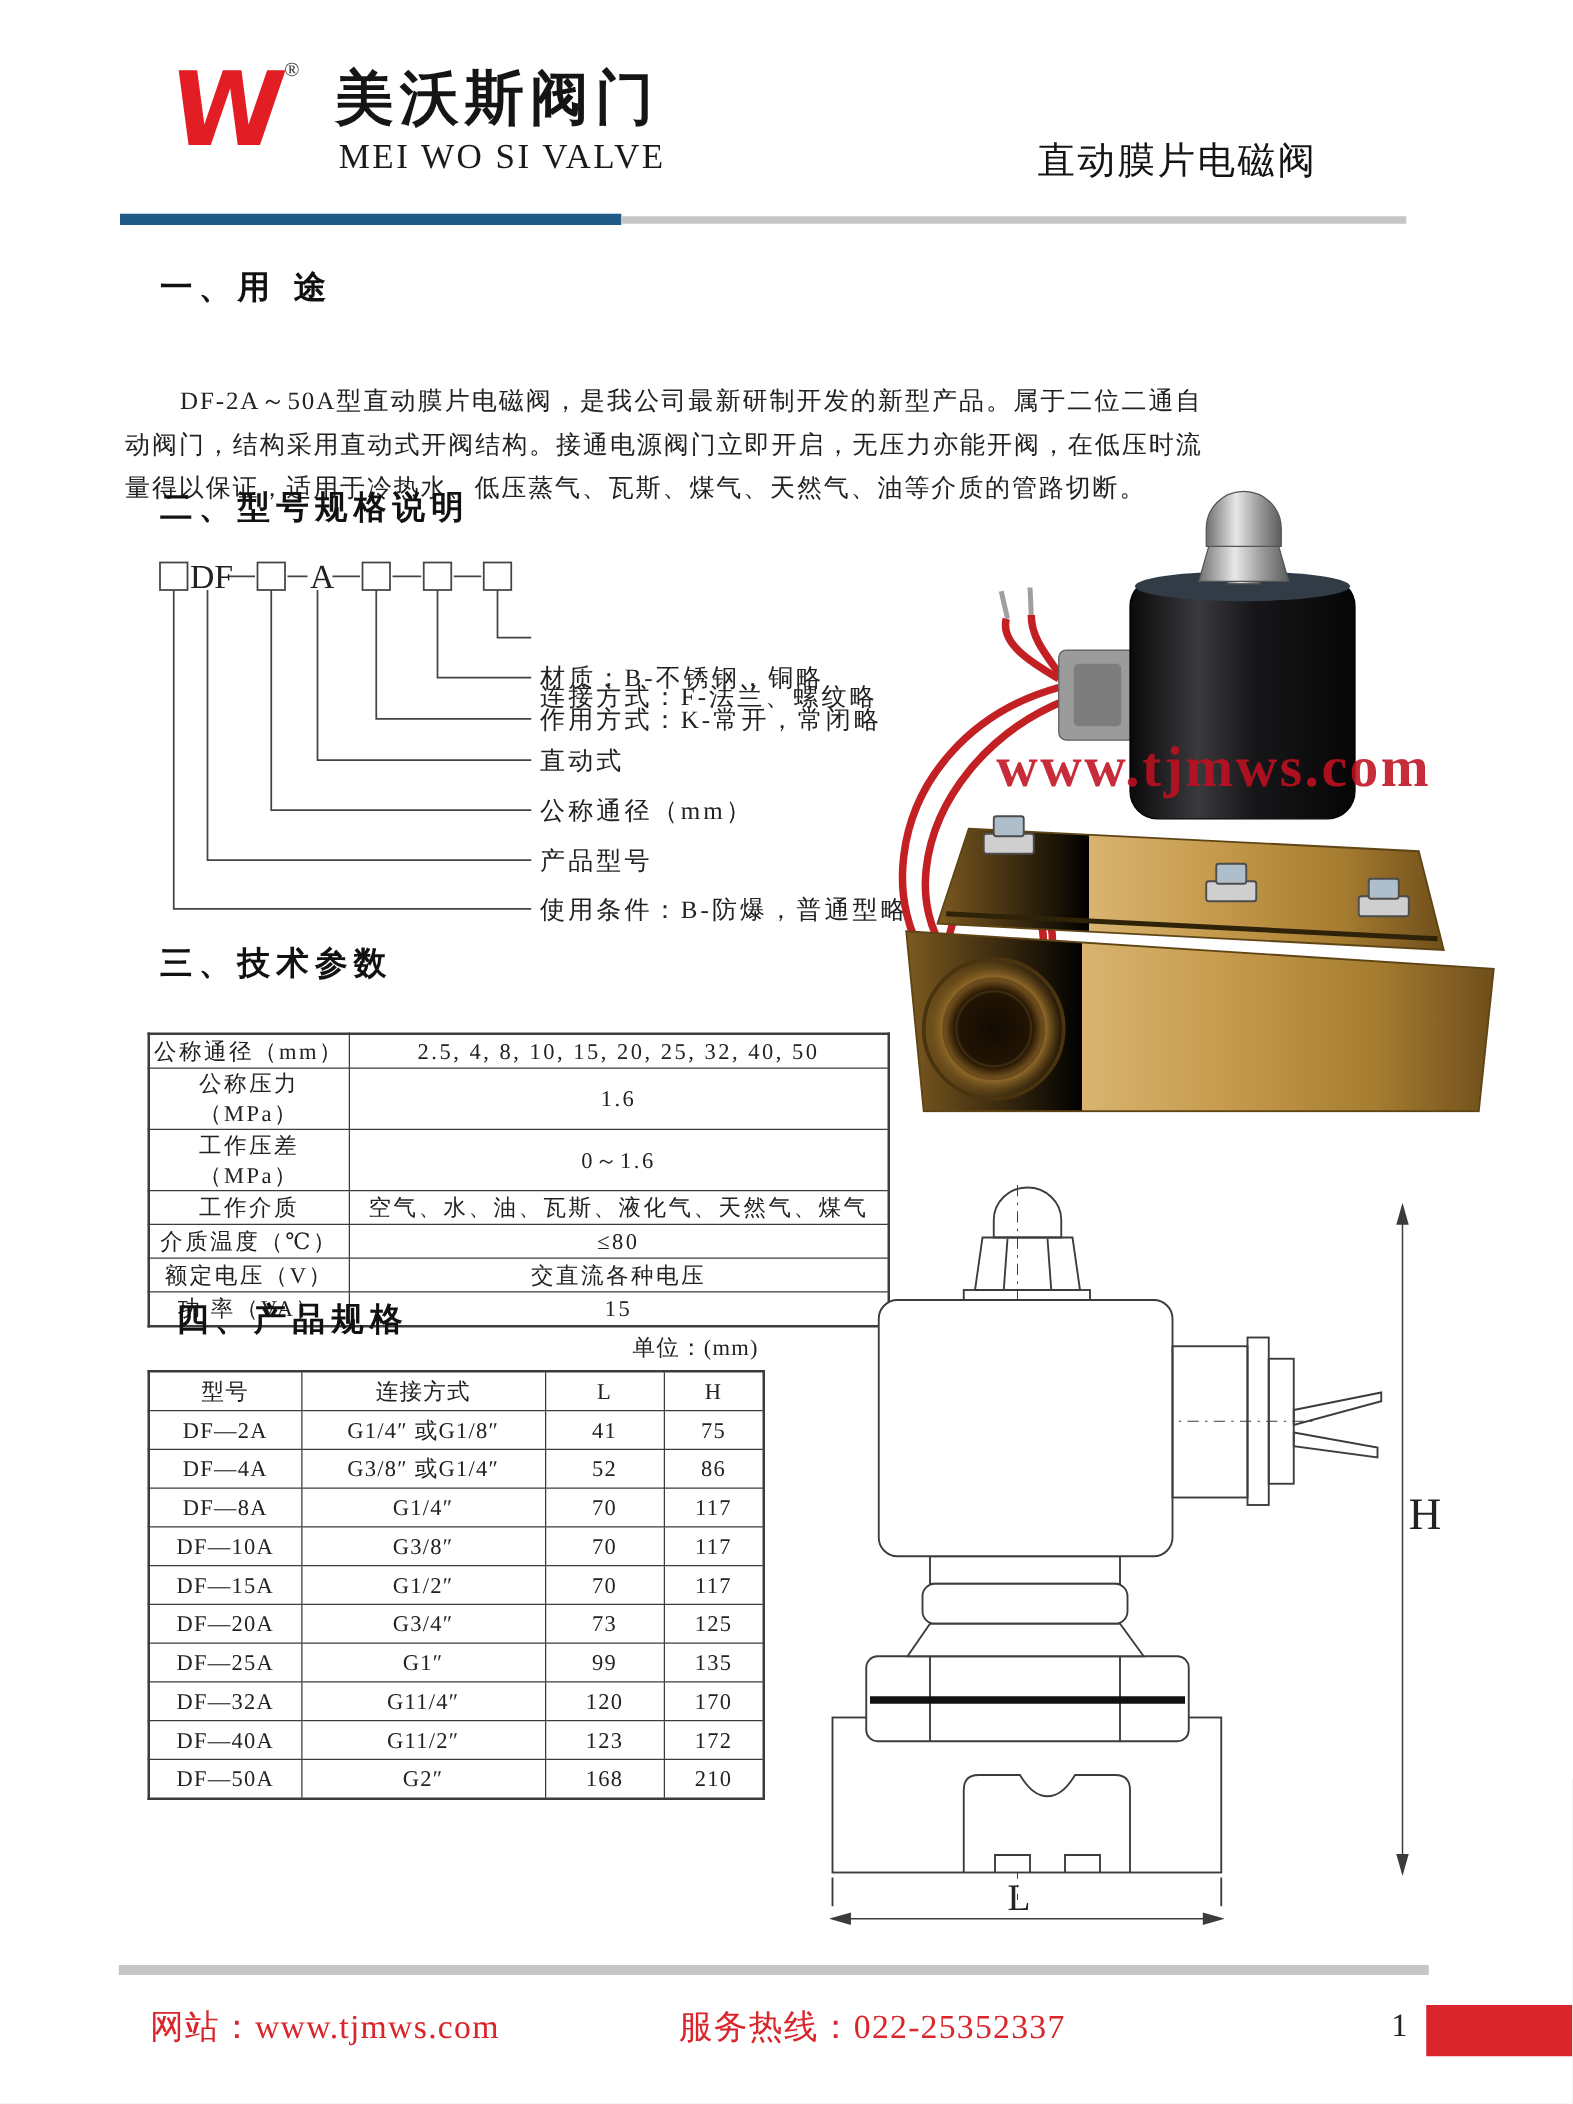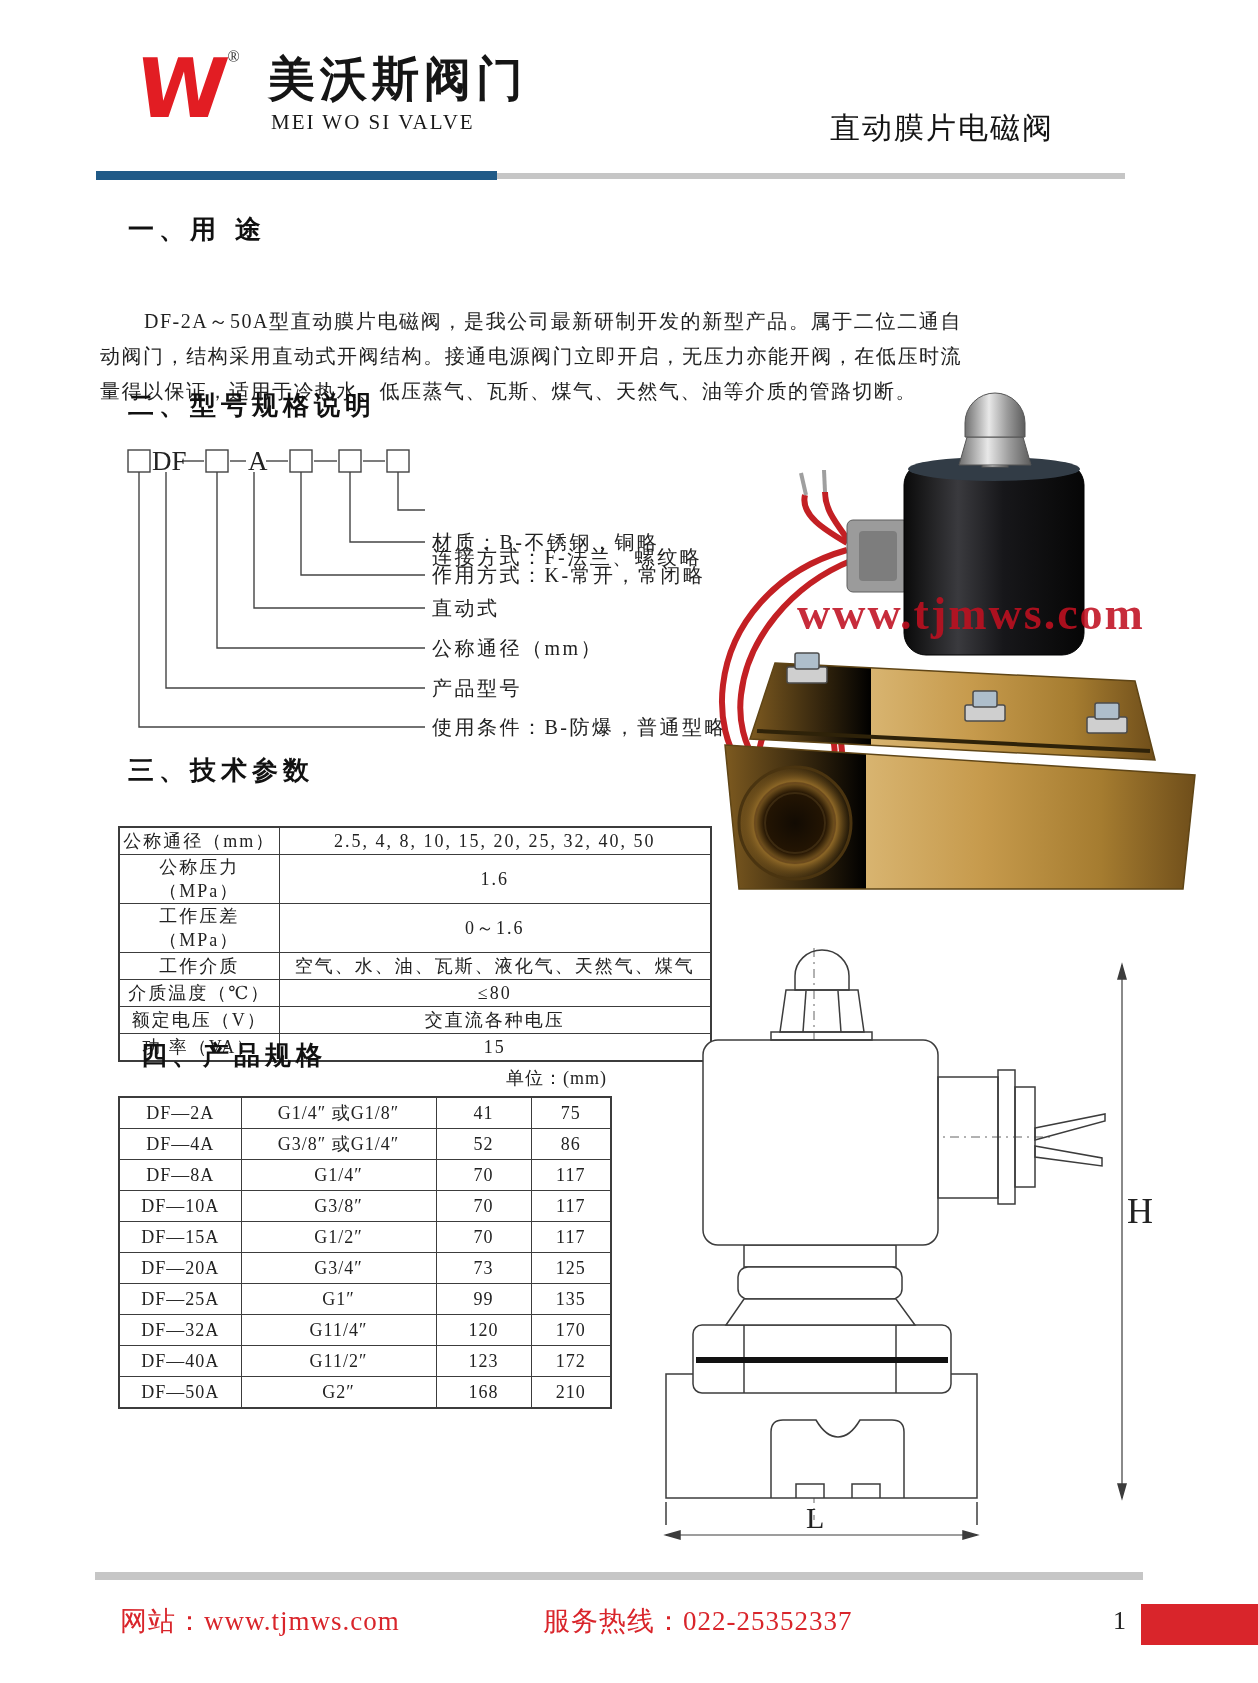--- a/index.html
+++ b/index.html
@@ -4,21 +4,21 @@
 <style>
   html,body{margin:0;padding:0;background:#e9e9e9;}
   #page{position:relative;width:1258px;height:1683px;background:#ffffff;margin:0 auto;
         font-family:"Liberation Serif","DejaVu Serif",serif;color:#1c1c1c;overflow:hidden;}
   .abs{position:absolute;}
   .heading{font-family:"DejaVu Sans","Liberation Sans",sans-serif;font-weight:700;font-size:26px;color:#111;letter-spacing:5px;}
   .bodytext{font-size:20px;line-height:35px;letter-spacing:1.5px;text-indent:2.2em;color:#222;text-align:justify;margin-top:46px;}
   .logo-w{font-family:"DejaVu Sans",sans-serif;font-weight:900;font-size:82px;color:#e21d23;transform:skewX(-6deg);line-height:1;}
   .logo-reg{font-size:16px;color:#333;}
   .logo-cn{font-family:"DejaVu Sans",sans-serif;font-weight:700;font-size:47px;letter-spacing:5px;color:#151515;line-height:1;text-align:center;}
-  .logo-en{font-size:21px;letter-spacing:2px;color:#1a1a1a;}
+  .logo-en{font-size:28px;letter-spacing:2px;color:#1a1a1a;}
   .doc-title{font-size:30px;letter-spacing:2px;color:#141414;}
   .bar-blue{background:#205a87;height:9px;}
   .bar-gray{background:#c6c6c6;height:6px;}
   table{border-collapse:collapse;table-layout:fixed;background:#fff;}
   .ptable{width:594px;border:2px solid #3c3c3c;}
   .ptable td{border:1px solid #3c3c3c;height:26px;text-align:center;font-size:18px;letter-spacing:2px;color:#222;padding:0 2px;}
   .stable{width:492px;border:2px solid #3c3c3c;}
   .stable td{border:1px solid #3c3c3c;height:30px;text-align:center;font-size:18px;letter-spacing:1px;color:#222;padding:0 2px;}
   .mlabel{font-size:20px;letter-spacing:2.5px;color:#222;white-space:nowrap;}
   .unit-note{font-size:18px;letter-spacing:1px;color:#222;}
@@ -192,20 +192,26 @@
   <div class="abs unit-note" style="left:506px;top:1066px;">单位：(mm)</div>
   <table class="stable abs" style="left:118px;top:1096px;">
     <colgroup>
         <col style="width:122px">
         <col style="width:195px">
         <col style="width:95px">
         <col style="width:80px">
       </colgroup>
     <tbody>
       <tr>
+        <td>型号</td>
+        <td>连接方式</td>
+        <td>L</td>
+        <td>H</td>
+        </tr>
+      <tr>
         <td>DF—2A</td>
         <td>G1/4″  或G1/8″</td>
         <td>41</td>
         <td>75</td>
         </tr>
       <tr>
         <td>DF—4A</td>
         <td>G3/8″  或G1/4″</td>
         <td>52</td>
         <td>86</td>

